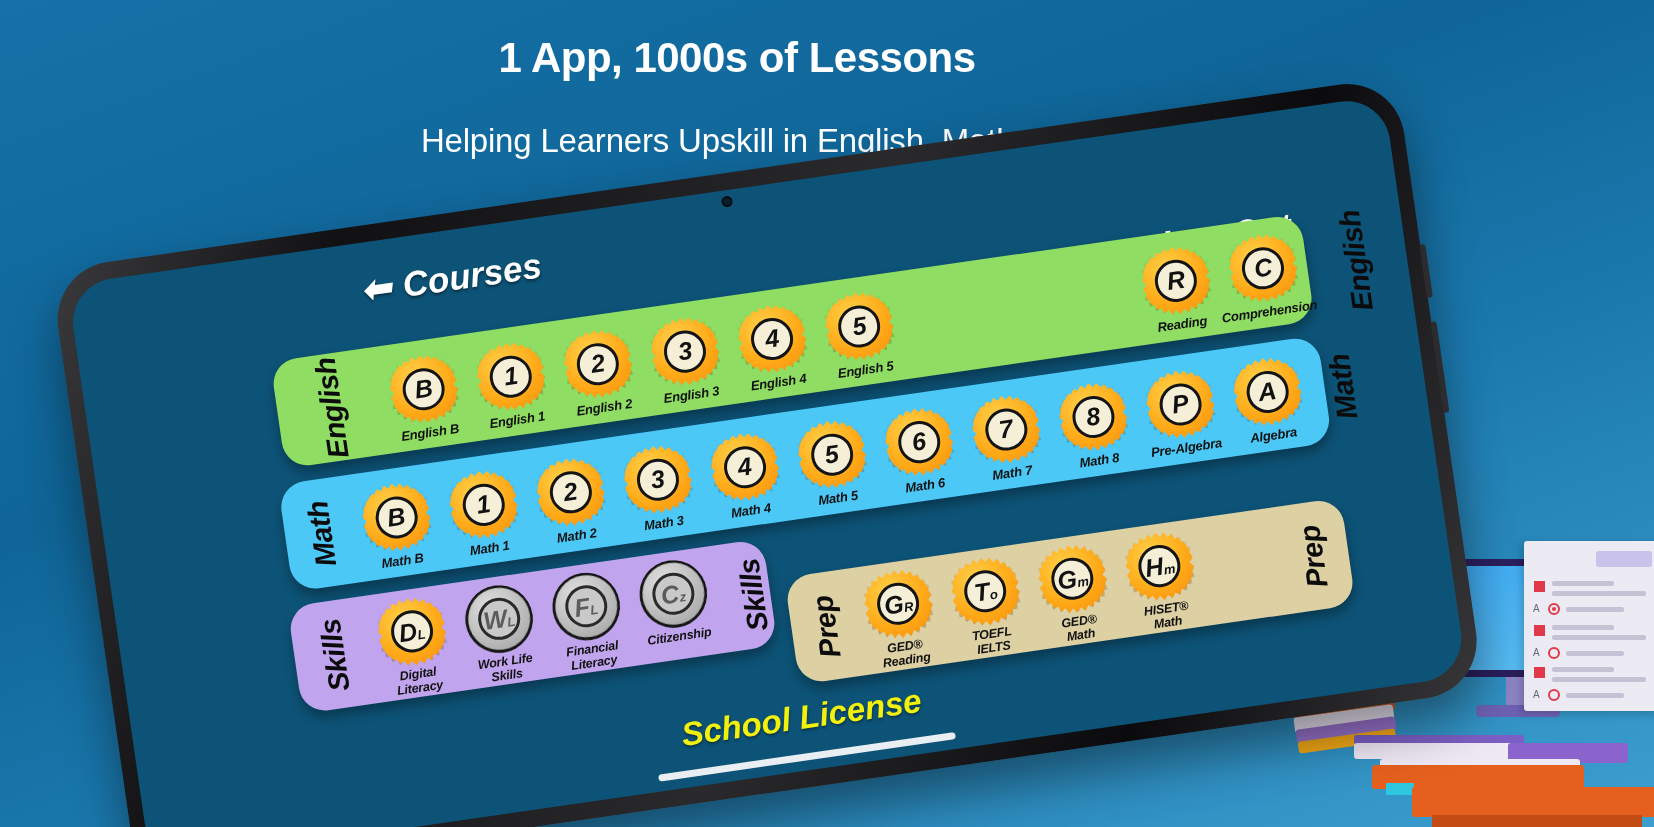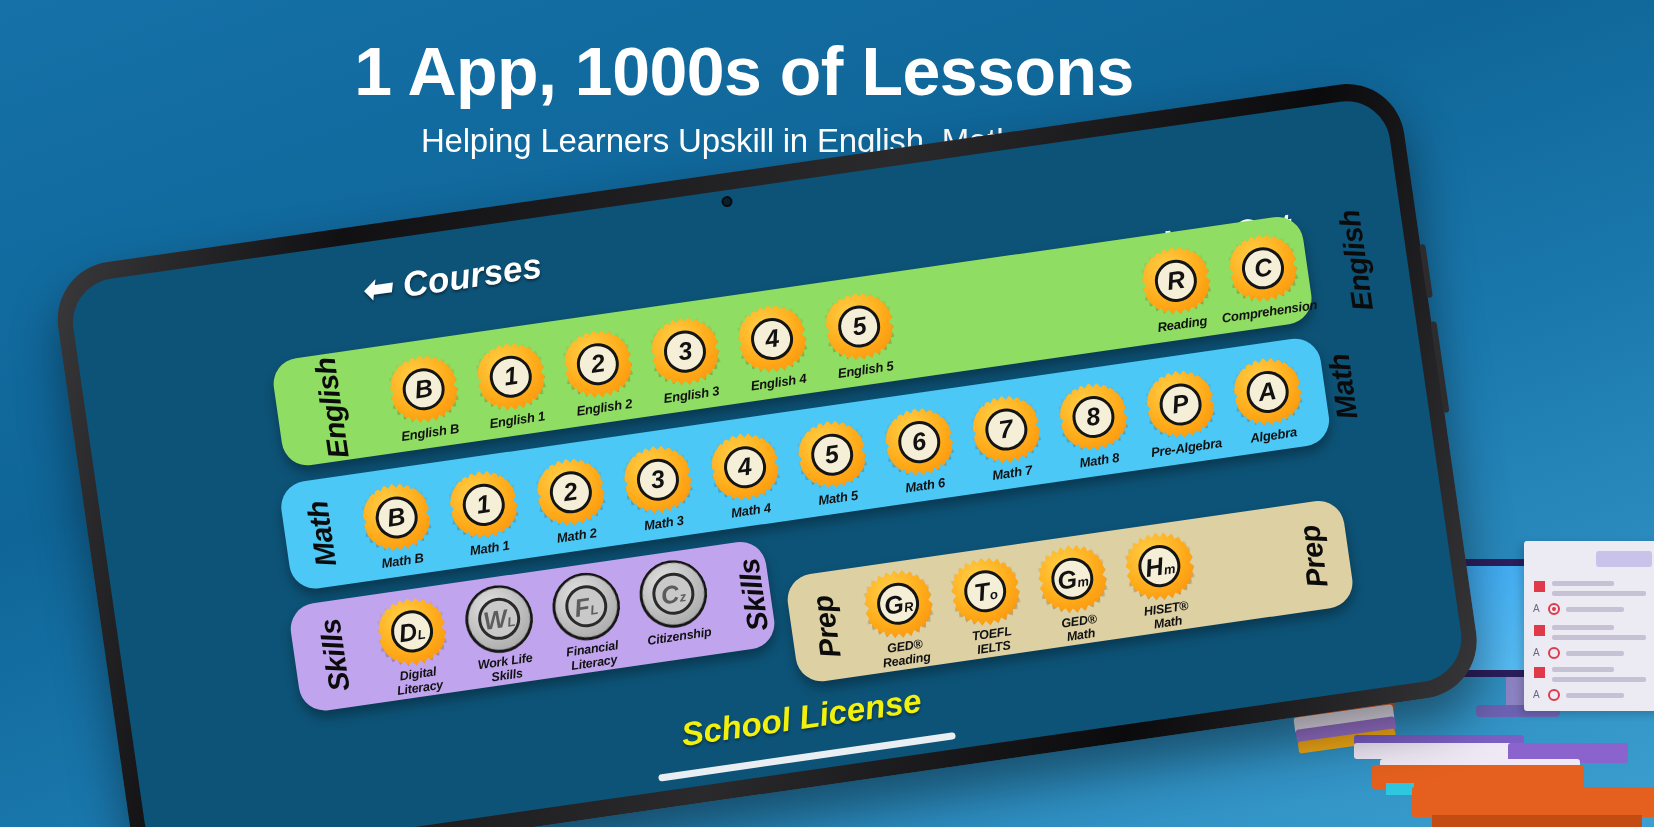--- a/index.html
+++ b/index.html
@@ -8,23 +8,23 @@
     font-family: "Liberation Sans", sans-serif;
   }
   #stage {
     position: relative; width: 1654px; height: 827px;
     background: linear-gradient(160deg, #1571a8 0%, #0f6597 38%, #1b79ae 62%, #3d9fd0 100%);
     overflow: hidden;
   }
 
   
   .headline {
-    position: absolute; left: 7px; top: 36px; width: 1474px;
+    position: absolute; left: 0; top: 36px; width: 1474px;
     text-align: center; color: #ffffff;
-    font-size: 68px; font-weight: bold; letter-spacing: -0.5px;
+    font-size: 42px; font-weight: bold; letter-spacing: -0.5px;
     line-height: 1.05;
   }
   .subhead {
     position: absolute; left: 0; top: 122px; width: 1654px;
     text-align: center; color: #ffffff;
     font-size: 33px; font-weight: 500; letter-spacing: -0.2px;
   }
 
   
   #phone-wrap {

